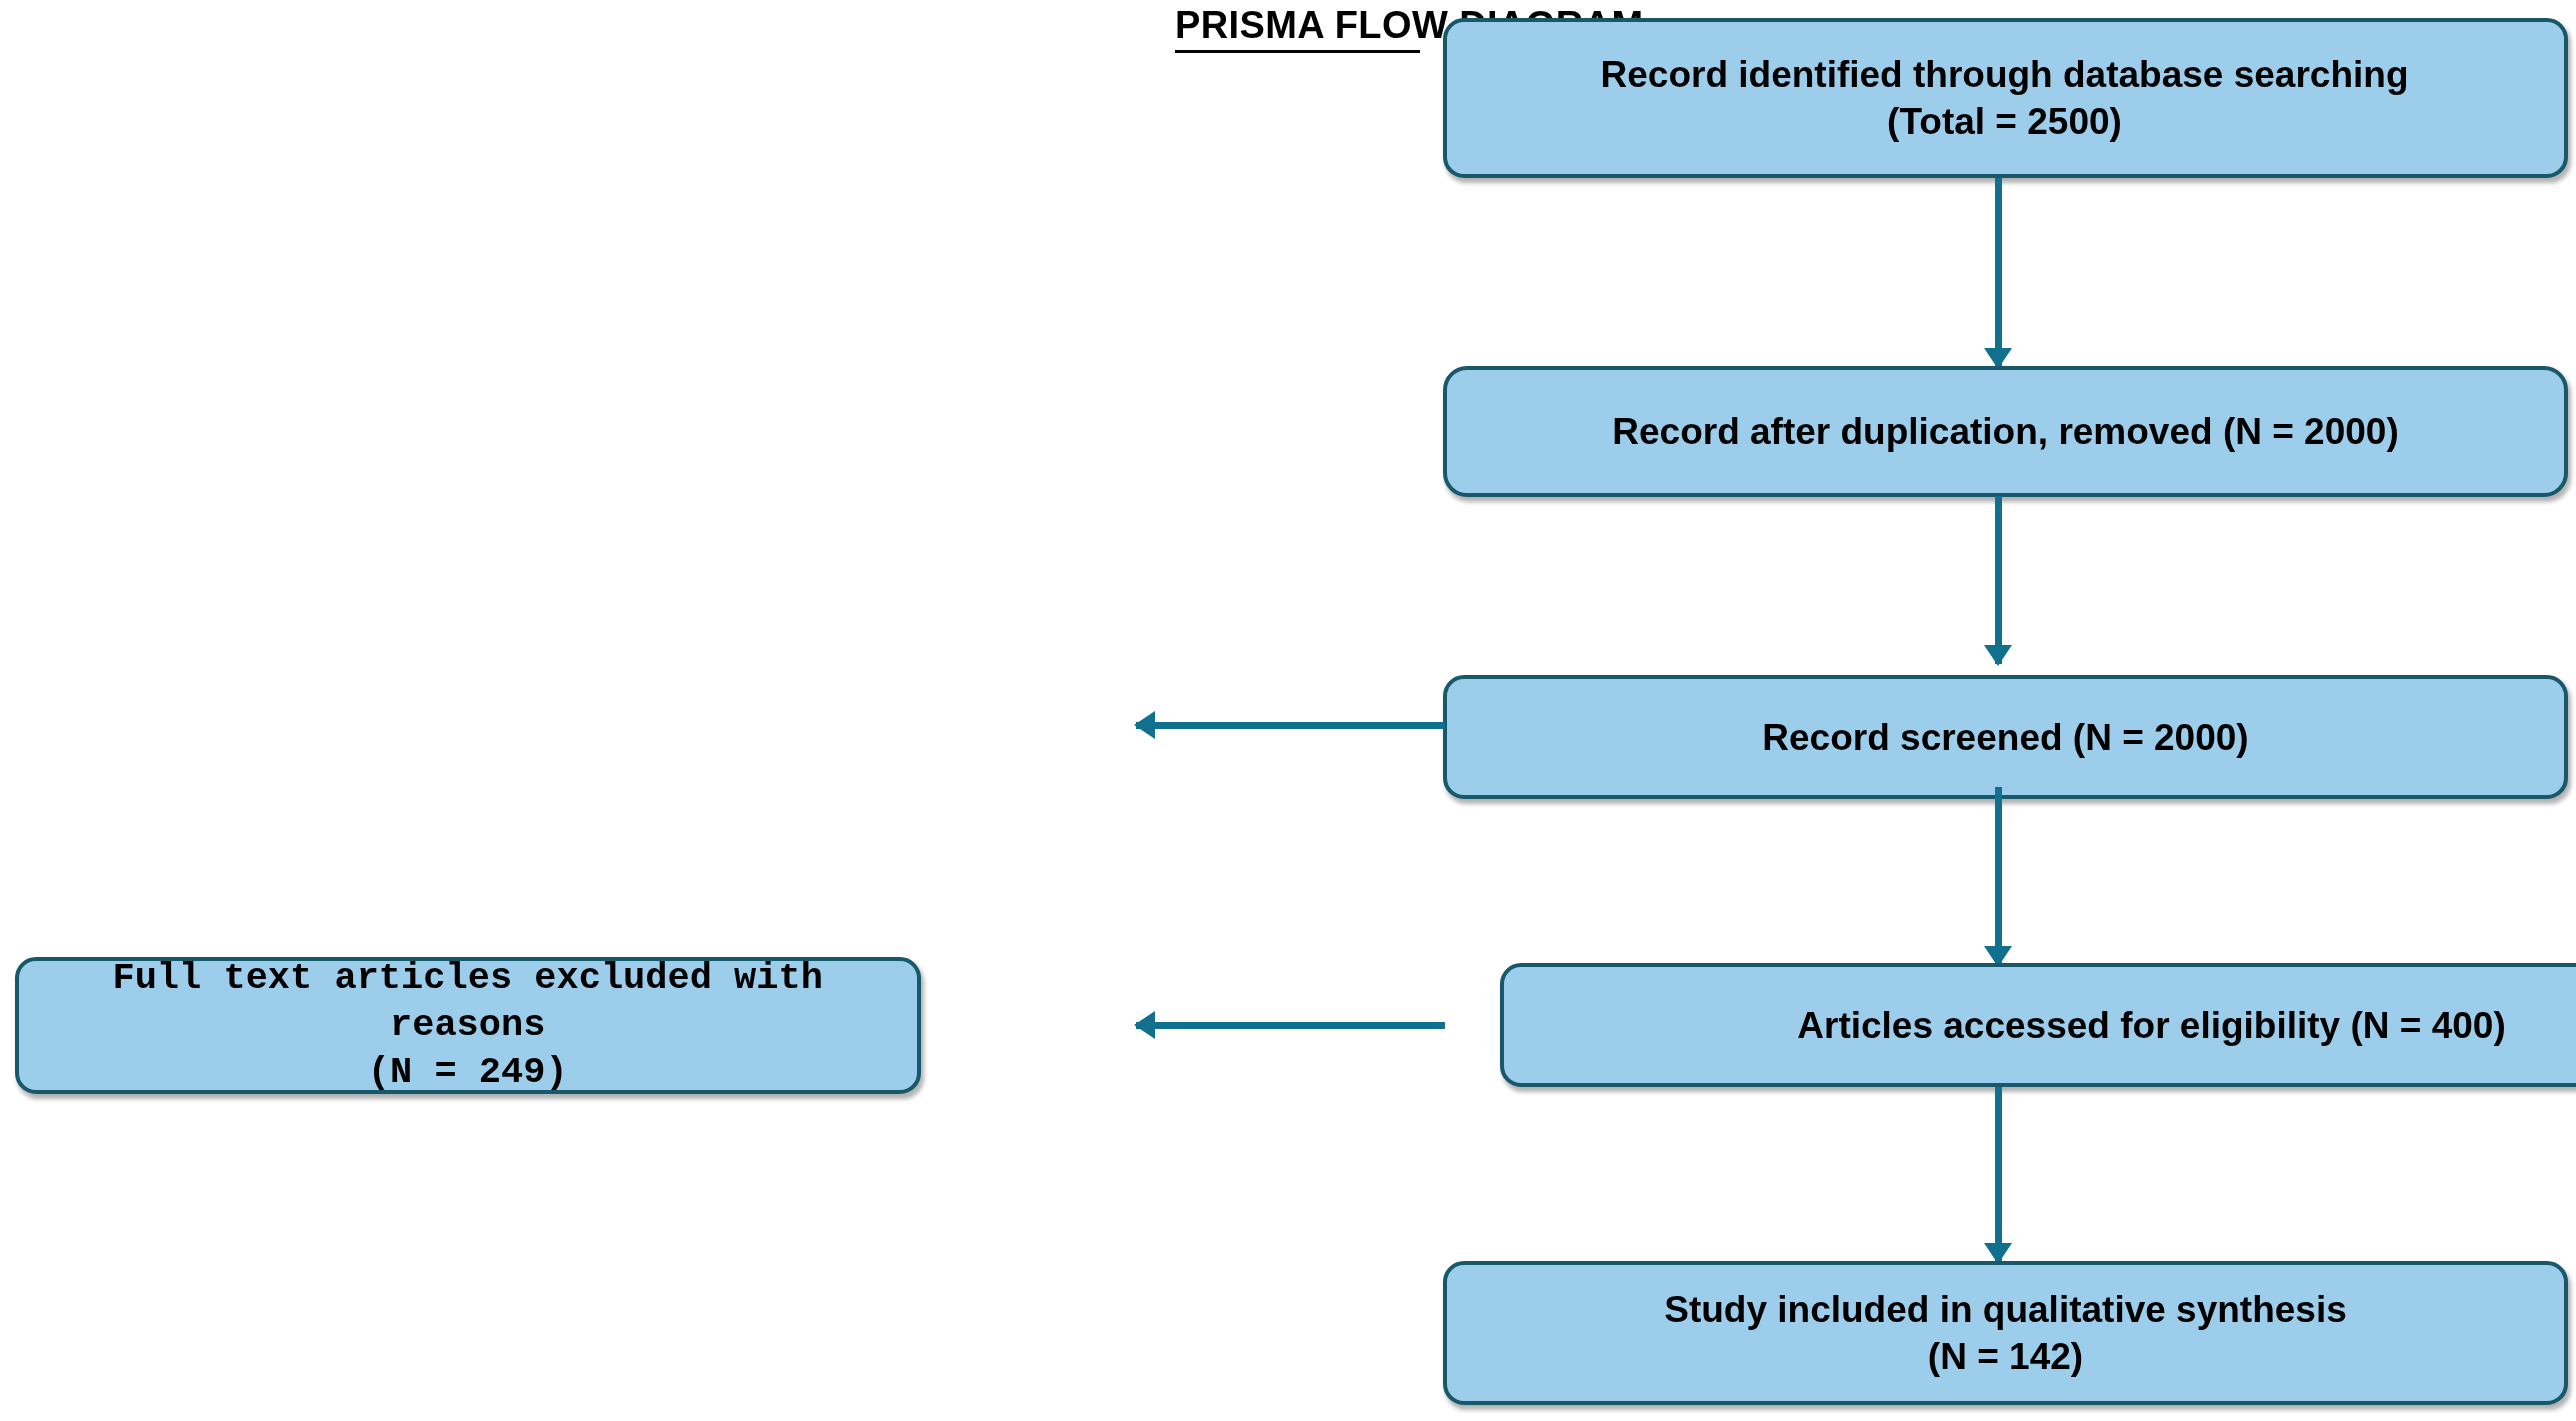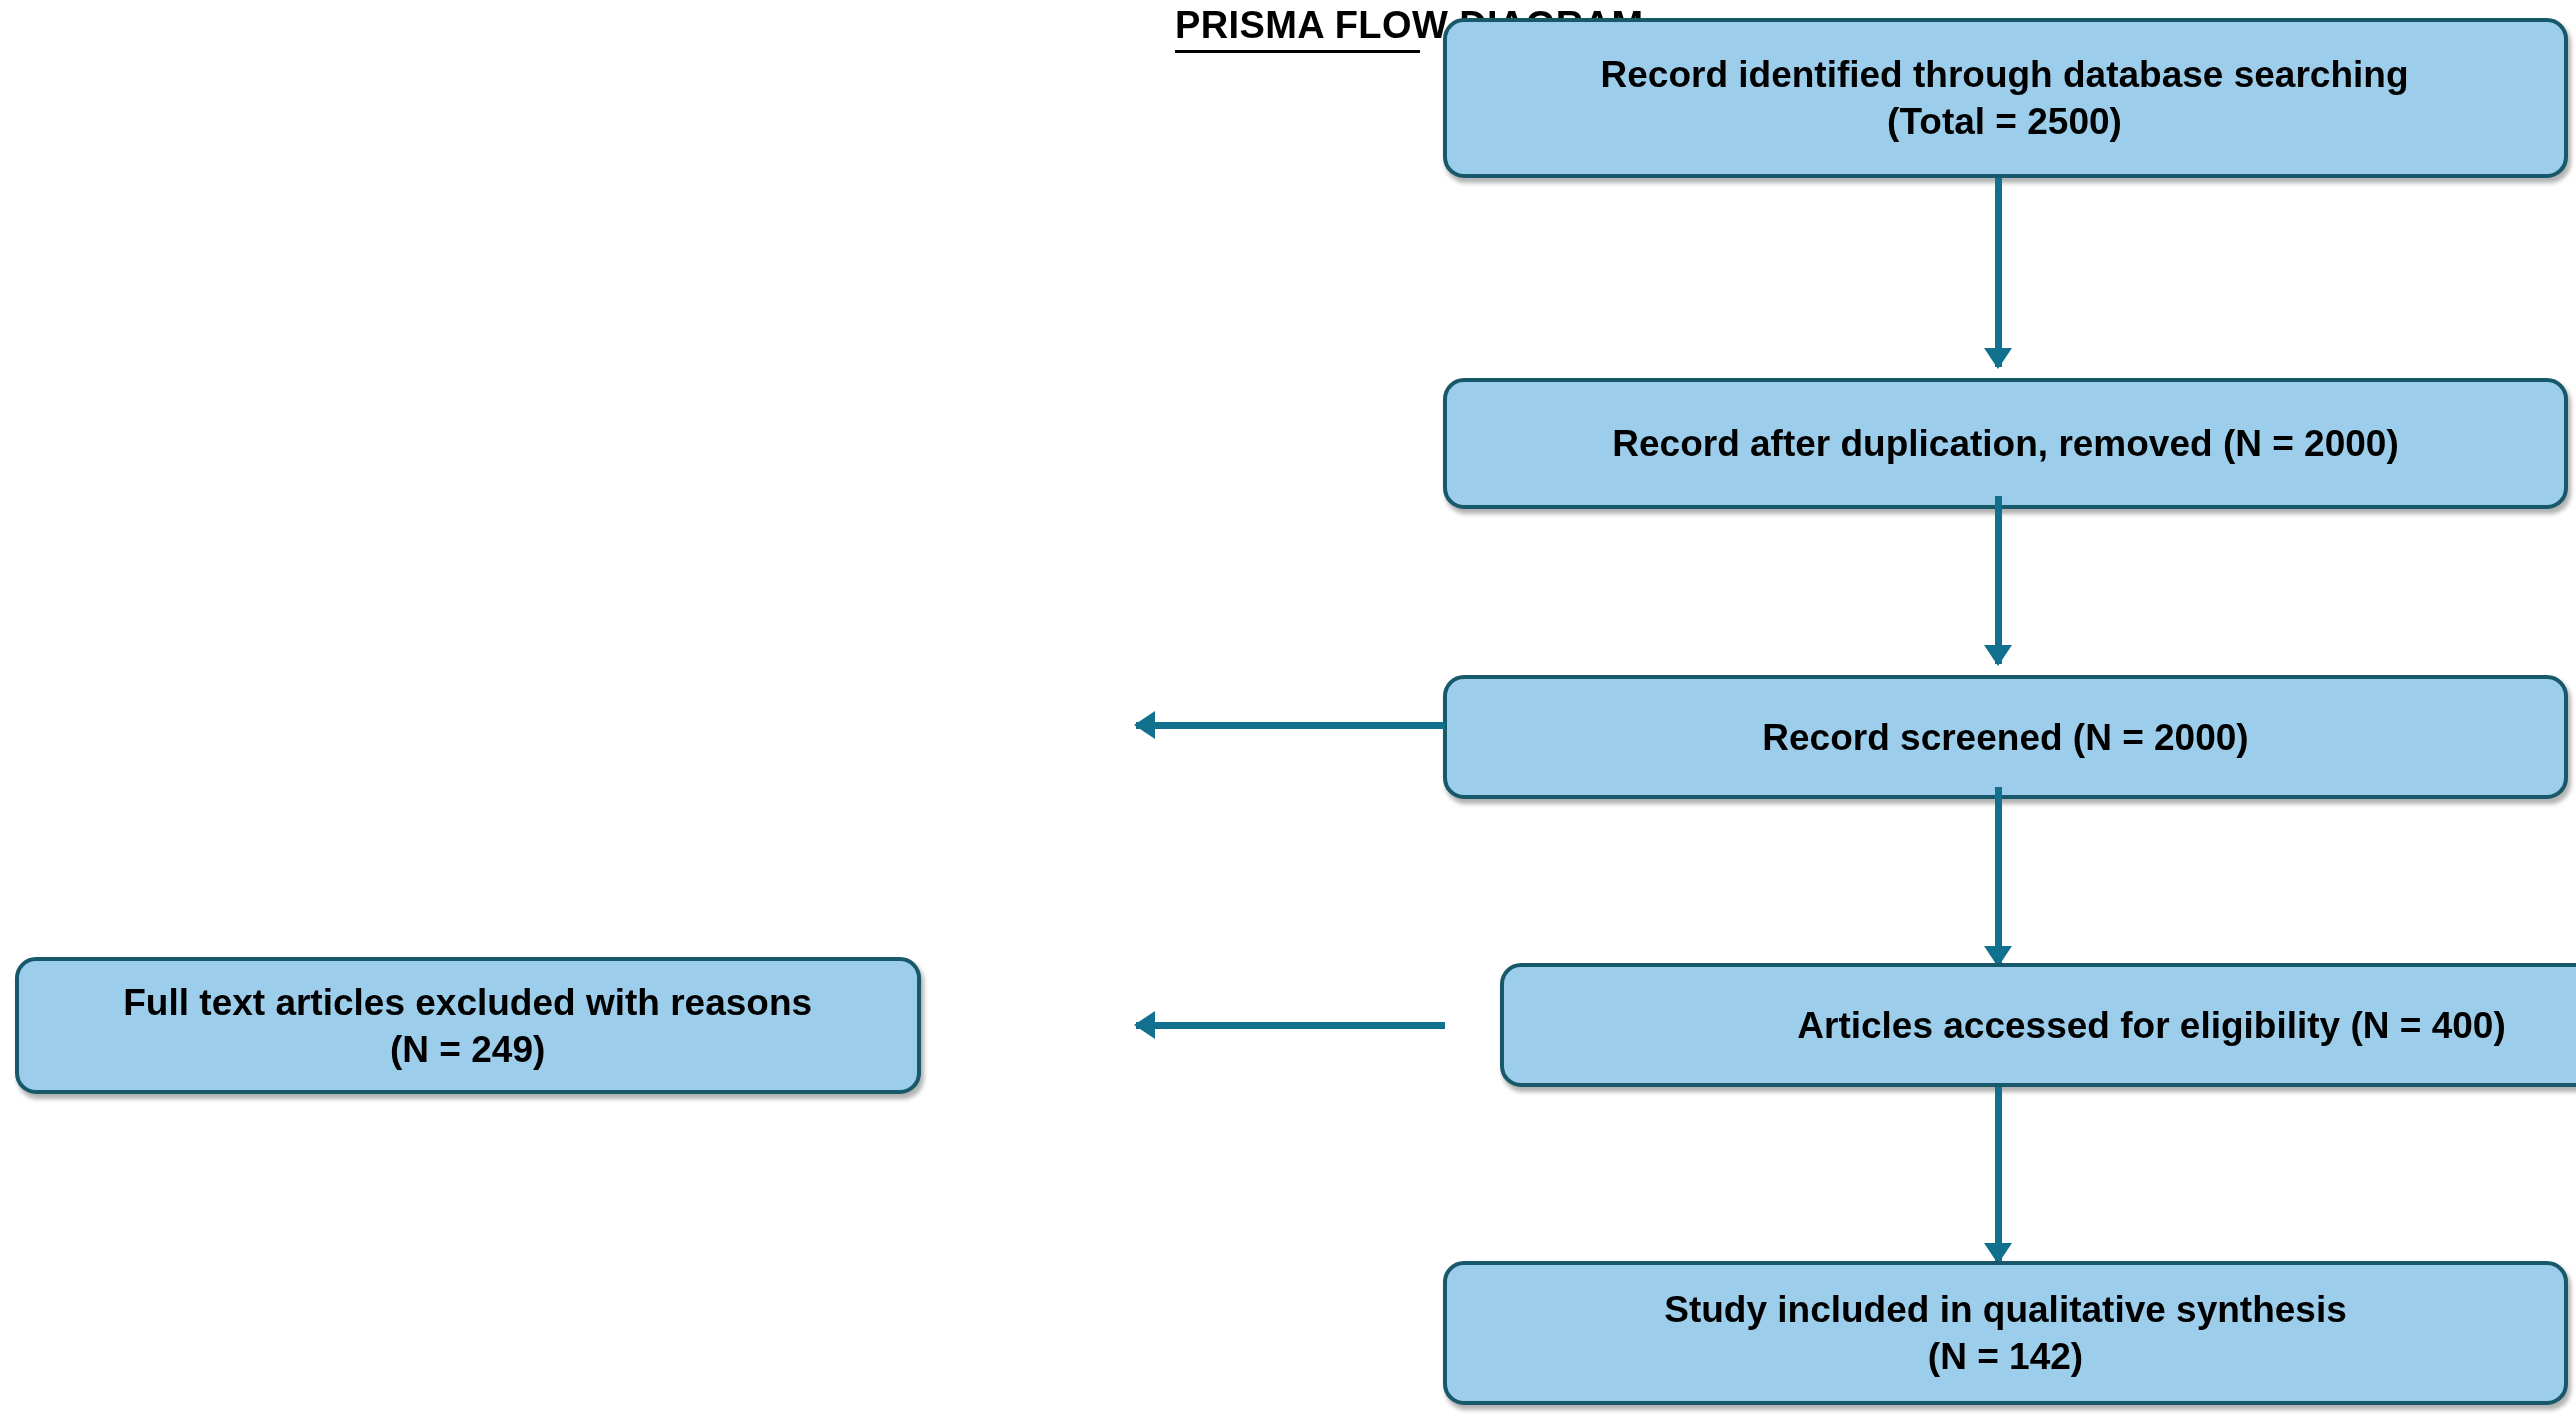--- a/index.html
+++ b/index.html
@@ -104,21 +104,21 @@
 
   <div class="node" style="left:1443px; top:18px; width:1125px; height:160px;padding-left:19px;">
     <span class="label">Record identified through database searching
 (Total = 2500)</span>
   </div>
 
   <div class="vconn" style="left:1995px; top:178px; height:189px;">
     <span class="head"></span>
   </div>
 
-  <div class="node" style="left:1443px; top:378px; width:1125px; height:131px;">
+  <div class="node" style="left:1443px; top:366px; width:1125px; height:131px;border-radius:24px;">
     <span class="label">Record after duplication, removed (N = 2000)</span>
   </div>
 
   <div class="vconn" style="left:1995px; top:496px; height:168px;">
     <span class="head"></span>
   </div>
 
   <div class="node" style="left:1443px; top:663px; width:1125px; height:124px;margin-top:12px;">
     <span class="label">Record screened (N = 2000)</span>
   </div>
@@ -129,21 +129,21 @@
   </div>
 
   <div class="vconn" style="left:1995px; top:787px; height:178px;">
     <span class="head"></span>
   </div>
 
   <div class="node" style="left:1500px; top:963px; width:1303px; height:124px;">
     <span class="label">Articles accessed for eligibility (N = 400)</span>
   </div>
 
-  <div class="node" style="left:14.7px; top:957px; width:906px; height:137px;">
+  <div class="node" style="left:14.7px; top:957px; width:906px; height:137px;font-family:Liberation Mono, monospace;">
     <span class="label">Full text articles excluded with reasons
 (N = 249)</span>
   </div>
 
   <div class="hconn" style="left:1136px; top:1022px; width:309px;">
     <span class="head"></span>
   </div>
 
   <div class="vconn" style="left:1995px; top:1087px; height:175px;">
     <span class="head"></span>

